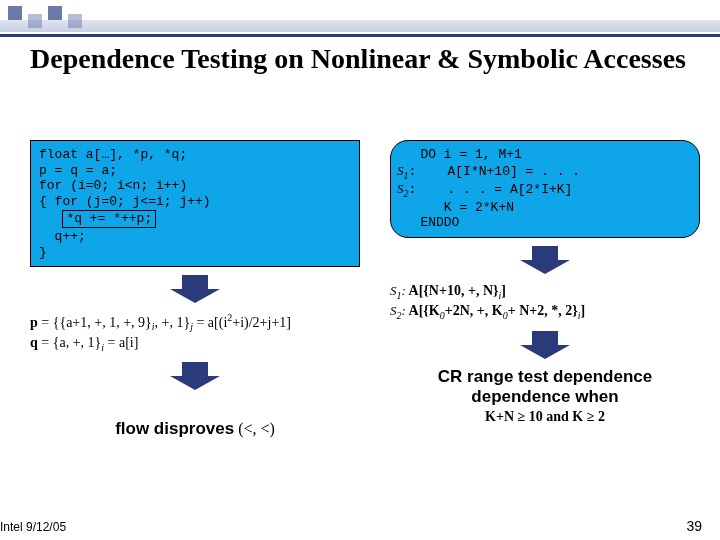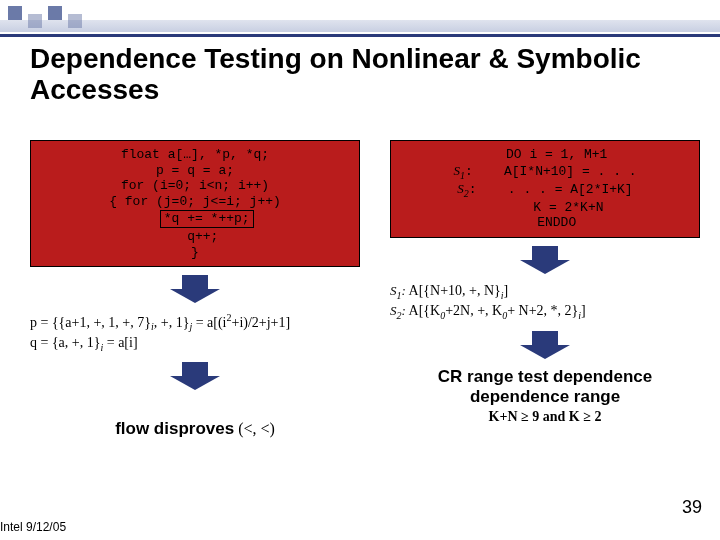--- a/index.html
+++ b/index.html
@@ -33,45 +33,44 @@
     position: absolute;
     top: 20px; left: 0; right: 0;
     height: 12px;
     background: linear-gradient(#dfe3ee, #c8cfe2);
   }
   h1.title {
     position: absolute;
     top: 44px;
     left: 30px;
     right: 20px;
-    font-family: Liberation Sans, sans-serif;
+    font-family: Liberation Serif, serif;
     font-weight: 900;
     font-size: 28px;
     line-height: 1.1;
     margin: 0;
     color: #000;
   }
   .col {
     position: absolute;
     top: 140px;
     width: 330px;
   }
   .left { left: 30px; }
   .right { left: 390px; width: 310px; }
   .codebox {
     border: 1.5px solid #000;
     padding: 6px 8px;
     font-family: "Courier New", monospace;
     font-size: 13px;
     line-height: 1.2;
-    background: #b91c1c;
+    background: #0ea5e9;
     white-space: pre;
-    text-align: center;
-  }
-  .right .codebox { font-size: 13px; padding: 6px 6px; }
+  }
+  .right .codebox { font-size: 13px; padding: 6px 6px; border-radius: 18px; }
   .hl {
     display: inline-block;
     border: 1.5px solid #000;
     padding: 0 3px;
     margin: 1px 0;
   }
   .slabel {
     font-family: "Times New Roman", serif;
     font-style: italic;
     font-size: 13px;
@@ -95,21 +94,21 @@
     width: 0; height: 0;
     border-left: 25px solid transparent;
     border-right: 25px solid transparent;
     border-top: 14px solid #2a3a7a;
   }
   .expr {
     font-family: "Times New Roman", serif;
     font-size: 14px;
     line-height: 1.35;
   }
-  .expr .b { font-weight: normal; }
+  .expr .b { font-weight: bold; }
   .expr sub { font-size: 10px; font-style: italic; }
   .expr sup { font-size: 10px; }
   .conc {
     font-family: Arial Black, Arial, sans-serif;
     font-weight: 900;
     font-size: 17px;
     line-height: 1.2;
     text-align: center;
   }
   .conc .sub {
@@ -122,24 +121,24 @@
   .footer-date {
     position: absolute;
     bottom: 6px;
     left: 0; right: 0;
     text-align: left;
     font-size: 12px;
     color: #000;
   }
   .pagenum {
     position: absolute;
-    bottom: 22px;
+    bottom: 6px;
     right: 18px;
     font-family: Arial Black, Arial, sans-serif;
-    font-size: 18px;
+    font-size: 14px;
     color: #000;
   }
 </style>
 </head>
 <body>
 
 <div class="topband">
   <div class="bar"></div>
   <div class="squares">
     <div class="sq"></div>
@@ -159,21 +158,21 @@
    <span class="hl">*q += *++p;</span>
 <span>  q++;</span>
 <span>}</span></div>
 
   <div class="arrow">
     <div class="stem"></div>
       <div class="head"></div>
   </div>
 
   <div class="expr">
-    <span class="b">p</span><span> = {{a+1, +, 1, +, 7}</span><sub>i</sub><span>, +, 1}</span><sub>j</sub><span> = a[(i</span><sup>2</sup><span>+i)/2+j+1]</span><br>
+    <span class="b">p</span><span> = {{a+1, +, 1, +, 9}</span><sub>i</sub><span>, +, 1}</span><sub>j</sub><span> = a[(i</span><sup>2</sup><span>+i)/2+j+1]</span><br>
     <span class="b">q</span><span> = {a, +, 1}</span><sub>i</sub><span> = a[i]</span>
   </div>
 
   <div class="arrow">
     <div class="stem"></div>
       <div class="head"></div>
   </div>
 
   <div class="conc">
     <br>
@@ -198,21 +197,21 @@
     <span class="slabel"><i><span>S</span></i><sub>2</sub>:</span><span class="b">  A[{K</span><sub>0</sub><span class="b">+2N, +, K</span><sub>0</sub><span class="b">+ N+2, *, 2}</span><sub>i</sub><span class="b">]</span>
   </div>
 
   <div class="arrow">
     <div class="stem"></div>
       <div class="head"></div>
   </div>
 
   <div class="conc">
     <span>CR range test dependence</span><br>
-    <span>dependence range</span>
+    <span>dependence when</span>
     <span class="sub">
-      <span>K+N </span><u style="text-decoration:none">≥</u><span> 9 and K </span><u style="text-decoration:none">≥</u><span> 2</span>
+      <span>K+N </span><u style="text-decoration:none">≥</u><span> 10 and K </span><u style="text-decoration:none">≥</u><span> 2</span>
     </span>
   </div>
 </div>
 
 <div class="footer-date">Intel 9/12/05</div>
 <div class="pagenum">39</div>
 
 </body></html>

